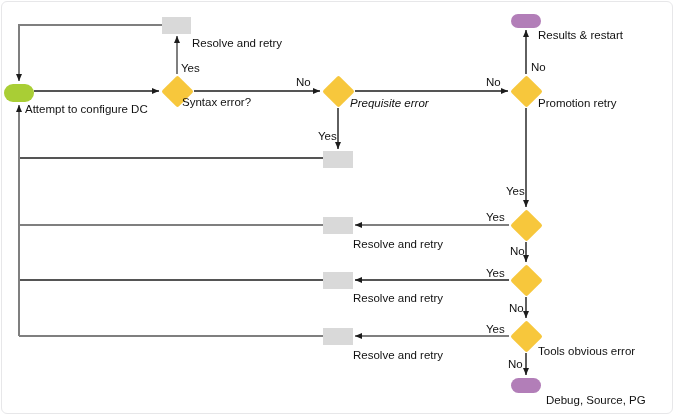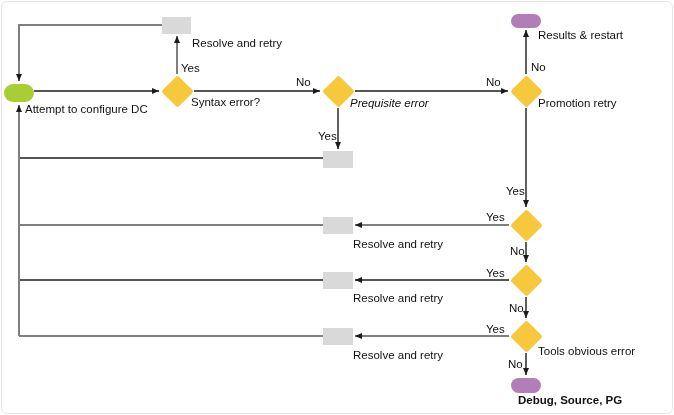--- a/index.html
+++ b/index.html
@@ -101,30 +101,30 @@
 
   <div class="node diamond" style="left:514.5px; top:268.5px;"></div>
   <div class="node proc" style="left:323px; top:272px; width:30px; height:17px;"></div>
 
   <div class="node diamond" style="left:514.5px; top:324.5px;"></div>
   <div class="node proc" style="left:323px; top:328px; width:30px; height:17px;"></div>
 
   <div class="node pill-term" style="left:511px; top:378px; width:30px; height:15px;"></div>
 
   <div class="lbl" style="left:25px; top:103px;">Attempt to configure DC</div>
-  <div class="lbl" style="left:191px; top:96px;text-align:right;">Syntax error?</div>
+  <div class="lbl" style="left:182px; top:96px;text-align:right;">Syntax error?</div>
   <div class="lbl" style="left:192px; top:37px;">Resolve and retry</div>
   <div class="lbl" style="left:350px; top:97px;font-style:italic;">Prequisite error</div>
   <div class="lbl" style="left:538px; top:97px;">Promotion retry</div>
   <div class="lbl" style="left:538px; top:29px;">Results &amp; restart</div>
   <div class="lbl" style="left:353px; top:238px;">Resolve and retry</div>
   <div class="lbl" style="left:353px; top:292px;">Resolve and retry</div>
   <div class="lbl" style="left:538px; top:345px;">Tools obvious error</div>
   <div class="lbl" style="left:353px; top:349px;">Resolve and retry</div>
-  <div class="lbl" style="left:518px; top:394px;font-weight:bold;">Debug, Source, PG</div>
+  <div class="lbl" style="left:546px; top:394px;">Debug, Source, PG</div>
 
   <div class="lbl" style="left:181px; top:62px;">Yes</div>
   <div class="lbl" style="left:296px; top:76px;">No</div>
   <div class="lbl" style="left:318px; top:130px;">Yes</div>
   <div class="lbl" style="left:486px; top:76px;">No</div>
   <div class="lbl" style="left:531px; top:61px;">No</div>
   <div class="lbl" style="left:506px; top:185px;">Yes</div>
   <div class="lbl" style="left:486px; top:211px;">Yes</div>
   <div class="lbl" style="left:510px; top:245px;">No</div>
   <div class="lbl" style="left:486px; top:267px;">Yes</div>

